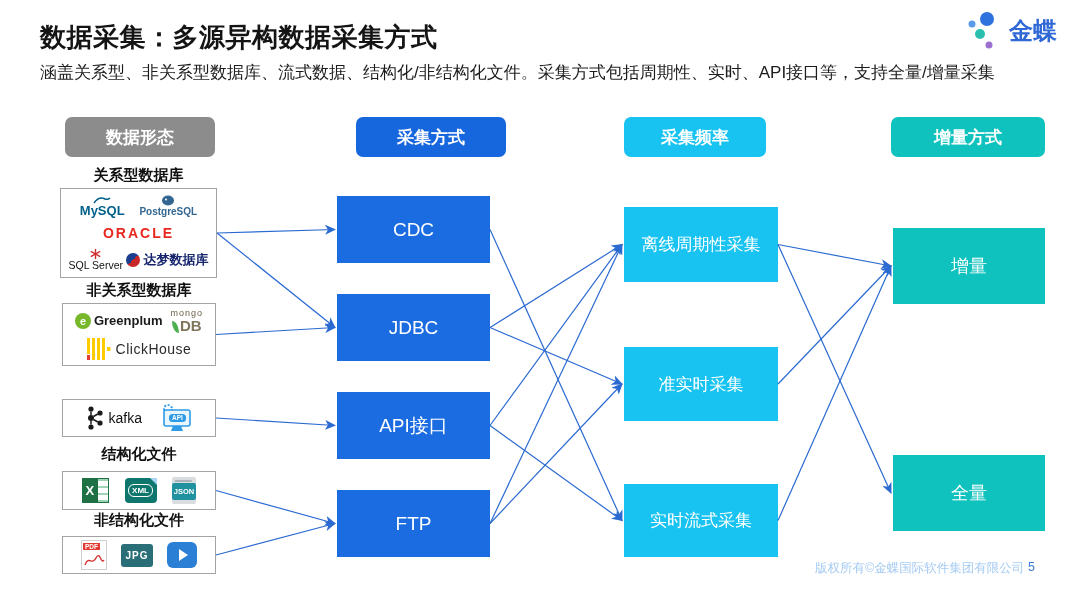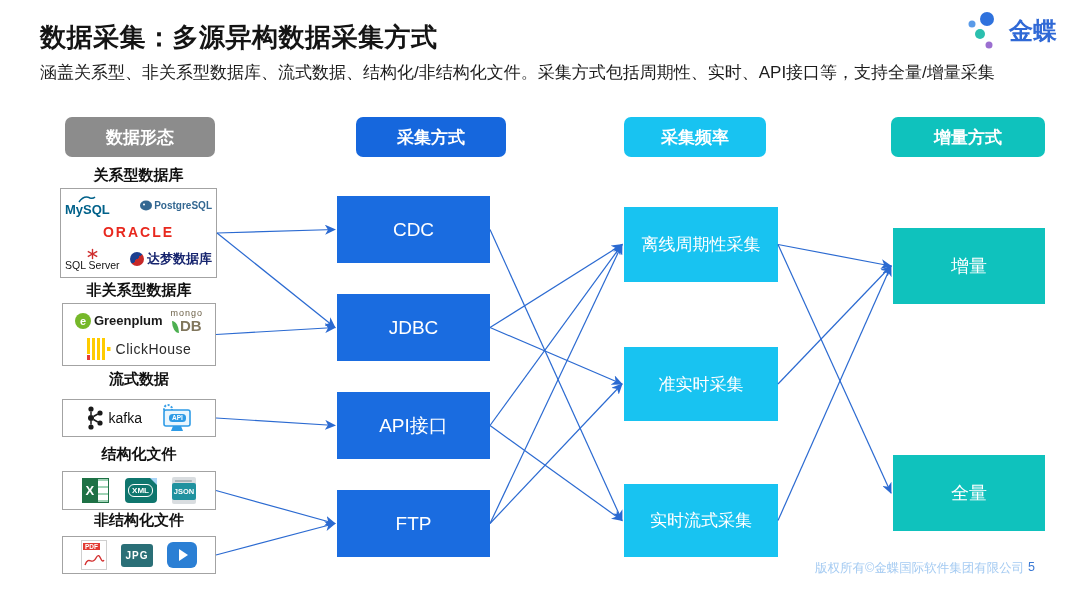--- a/index.html
+++ b/index.html
@@ -30,21 +30,21 @@
   .node-cyan{background:#18c3f1;font-size:17px;}
   .node-teal{background:#0fc2bd;font-size:18px;}
   
   #edges-svg{position:absolute;left:0;top:0;width:1067px;height:600px;z-index:3;pointer-events:none;}
   
   .copyright{left:815px;top:560px;font-size:12.5px;color:#a5cbf2;}
   .page-num{left:1028px;top:560px;font-size:12.5px;color:#3b79d4;}
   
   .mysql{display:flex;flex-direction:column;align-items:center;line-height:1;}
   .mysql-text{font-size:13px;font-weight:bold;color:#00618a;}
-  .pg{display:flex;flex-direction:row;align-items:center;line-height:1;gap:1px;}
+  .pg{display:flex;flex-direction:column;align-items:center;line-height:1;gap:1px;}
   .pg-text{font-size:10px;color:#336791;font-weight:bold;}
   .oracle-text{width:100%;text-align:center;font-size:14px;font-weight:bold;color:#e8281e;letter-spacing:2px;line-height:1;}
   .mssql{display:flex;flex-direction:column;align-items:center;line-height:1;}
   .mssql-text{font-size:10.5px;color:#111;}
   .dameng{display:flex;align-items:center;gap:3px;}
   .dm-ball{width:14px;height:14px;border-radius:50%;background:linear-gradient(135deg,#1b3e8f 50%,#c62828 50%);}
   .dm-text{font-size:13px;font-weight:bold;color:#16246e;}
   .gp{display:flex;align-items:center;gap:3px;}
   .gp-circle{width:16px;height:16px;border-radius:50%;background:#76b82a;color:#fff;font-size:11px;
              font-weight:bold;display:flex;align-items:center;justify-content:center;}
@@ -91,21 +91,21 @@
     </svg>
     <span class="logo-text">金蝶</span>
   </div>
 
   <div class="abs pill pill-gray" style="left:65px;width:150px;">数据形态</div>
   <div class="abs pill pill-blue" style="left:340px;width:150px;">采集方式</div>
   <div class="abs pill pill-cyan" style="left:624px;width:142px;">采集频率</div>
   <div class="abs pill pill-teal" style="left:891px;width:154px;">增量方式</div>
 
   <div class="abs grp-label" style="left:60px;top:166px;width:157px;">关系型数据库</div>
-  <div class="abs src-box" style="left:60px;top:188px;width:157px;height:90px;justify-content:space-between;">
+  <div class="abs src-box" style="left:60px;top:188px;width:157px;height:90px;">
     <div class="mysql">
       <svg width="18" height="8" viewBox="0 0 18 8">
           <path d="M1 7 Q6 0 12 3 Q15 4 17 2" stroke="#00618a" fill="none" stroke-width="1.5"></path>
         </svg>
       <span class="mysql-text">MySQL</span>
     </div>
     <div class="pg">
       <svg width="14" height="11" viewBox="0 0 14 11">
           <ellipse cx="7" cy="5.5" rx="6" ry="5" fill="#336791"></ellipse>
           <circle cx="5" cy="4.5" r="1" fill="#fff"></circle>
@@ -148,21 +148,20 @@
           <rect x="0" y="17" width="3" height="5" fill="#e53935"></rect>
         <rect x="5" y="0" width="3" height="22" fill="#ffcc00"></rect>
         <rect x="10" y="0" width="3" height="22" fill="#ffcc00"></rect>
         <rect x="15" y="0" width="3" height="22" fill="#ffcc00"></rect>
         <rect x="20" y="9" width="3.5" height="4" fill="#ffcc00"></rect>
       </svg>
       <span class="ch-text">ClickHouse</span>
     </div>
   </div>
 
-  <div class="abs grp-label" style="left:62px;top:370px;width:154px;">流式数据</div>
   <div class="abs src-box" style="left:62px;top:399px;width:154px;height:38px;">
     <div class="kafka">
       <svg width="20" height="26" viewBox="0 0 20 26">
         <g fill="#1a1a1a">
             <circle cx="6" cy="4" r="2.6"></circle>
             <circle cx="6" cy="13" r="3"></circle>
             <circle cx="6" cy="22" r="2.6"></circle>
             <circle cx="15" cy="8" r="2.6"></circle>
             <circle cx="15" cy="18" r="2.6"></circle>
           </g>

